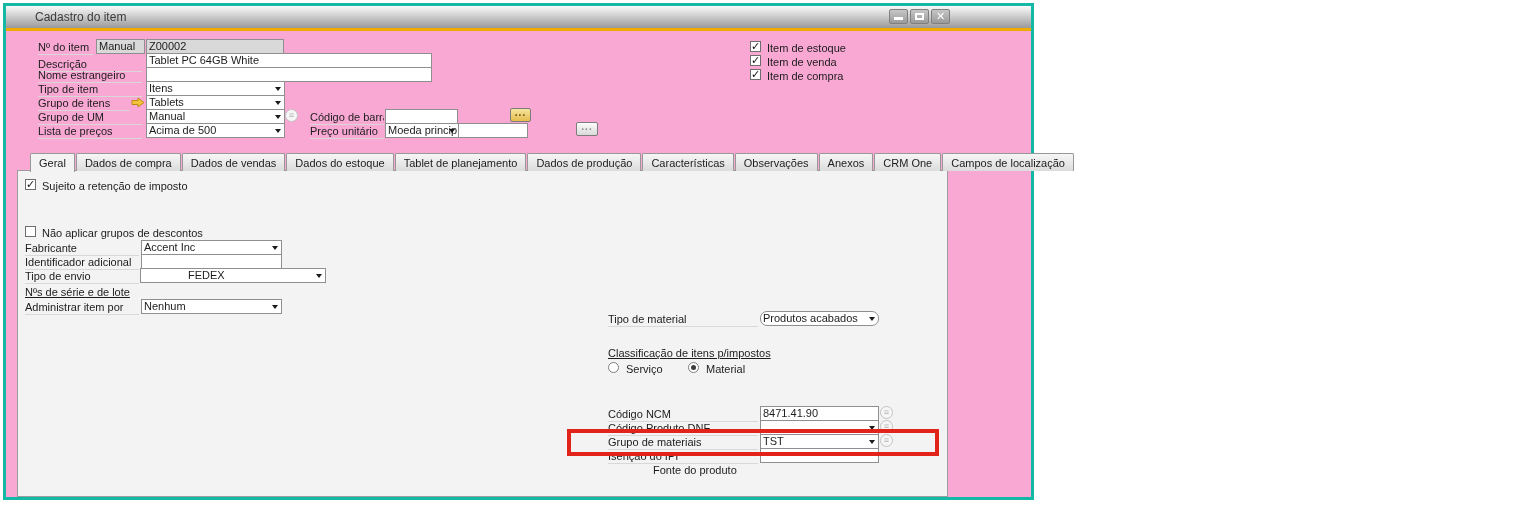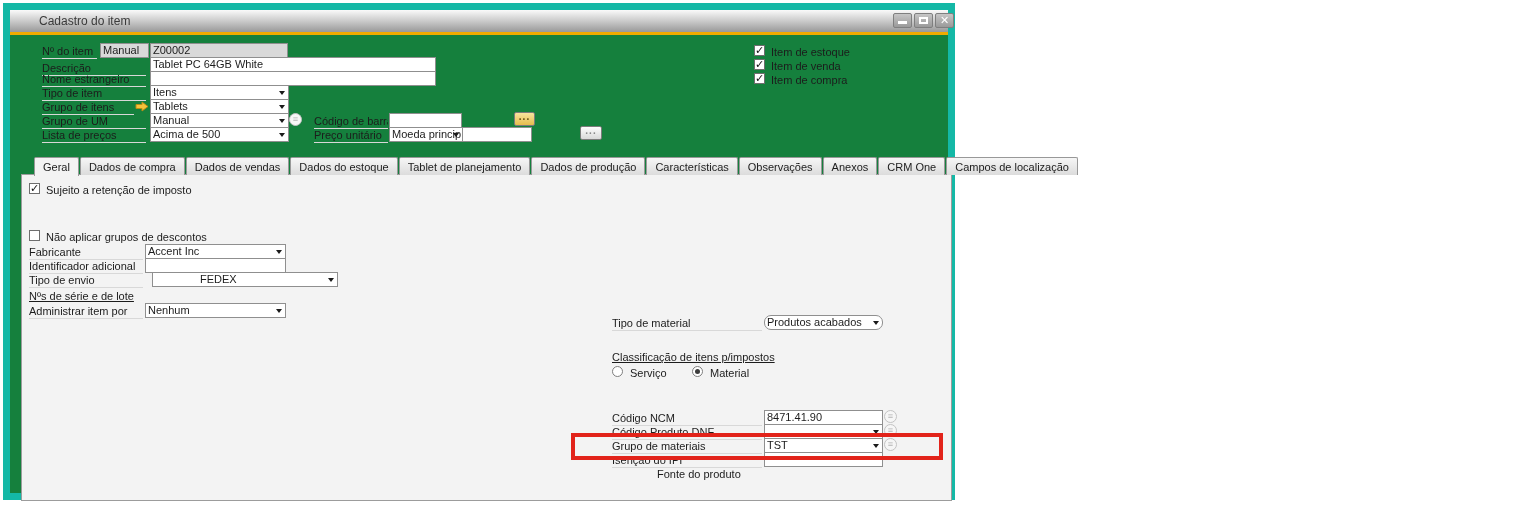--- a/index.html
+++ b/index.html
@@ -1,19 +1,19 @@
 <!DOCTYPE html>
 <html><head>
 <meta charset="utf-8">
 <style>
   html,body{margin:0;padding:0;background:#ffffff;}
   body{width:1536px;height:509px;position:relative;overflow:hidden;
        font-family:"Liberation Sans","DejaVu Sans",sans-serif;font-size:11px;color:#1c1c1c;}
-  .win{position:absolute;left:3px;top:3px;width:952px;height:497px;
-       background:#15803d;border:7px solid #14b8a6;box-sizing:border-box;}
+  .win{position:absolute;left:3px;top:3px;width:1031px;height:497px;
+       background:#f9a8d4;border:3px solid #14b8a6;box-sizing:border-box;}
   .titlebar{position:absolute;left:0;top:0;right:0;height:22px;
        background:linear-gradient(#fafafa,#cfcfcf 45%,#a3a3a3 90%,#9a9a9a);
        border-bottom:1px solid #8d8d8d;}
   .title{position:absolute;left:29px;top:4px;font-size:12px;color:#3a3a3a;}
   .winbtn{position:absolute;top:3px;width:19px;height:15px;border:1px solid #7f7f7f;border-radius:2px;
        background:linear-gradient(#c6c6c6,#9a9a9a);box-sizing:border-box;}
   .winbtn .g-min{position:absolute;left:4px;bottom:3px;width:9px;height:3px;background:#fff;}
   .winbtn .g-max{position:absolute;left:4px;top:3px;width:9px;height:7px;border:2px solid #fff;box-sizing:border-box;}
   .winbtn .g-close{position:absolute;left:0;top:0;width:100%;height:100%;color:#fff;font-size:11px;
        font-weight:bold;text-align:center;line-height:13px;}
@@ -132,21 +132,21 @@
   <div class="cbx" style="left:19px;top:220px;"></div>
   <div class="cblbl" style="left:36px;top:221px;">Não aplicar grupos de descontos</div>
 
   <div class="lbl" style="left:19px;top:236px;width:114px;">Fabricante</div>
   <div class="fld sel" style="left:135px;top:234px;width:125px;"><span>Accent Inc</span><span class="arr"></span></div>
 
   <div class="lbl" style="left:19px;top:250px;width:114px;">Identificador adicional</div>
   <div class="fld" style="left:135px;top:248px;width:135px;"></div>
 
   <div class="lbl" style="left:19px;top:264px;width:114px;">Tipo de envio</div>
-  <div class="fld sel" style="left:142px;top:262px;width:125px;padding-left:47px;"><span>FEDEX</span><span class="arr"></span></div>
+  <div class="fld sel" style="left:134px;top:262px;width:125px;padding-left:47px;"><span>FEDEX</span><span class="arr"></span></div>
 
   <div class="hdr-u" style="left:19px;top:280px;">Nºs de série e de lote</div>
 
   <div class="lbl" style="left:19px;top:295px;width:114px;">Administrar item por</div>
   <div class="fld sel" style="left:135px;top:293px;width:125px;"><span>Nenhum</span><span class="arr"></span></div>
 
   <div class="lbl" style="left:602px;top:307px;width:150px;">Tipo de material</div>
   <div class="fld sel" style="left:754px;top:305px;width:103px;border-radius:7px;"><span>Produtos acabados</span><span class="arr"></span></div>
 
   <div class="hdr-u" style="left:602px;top:341px;">Classificação de itens p/impostos</div>

